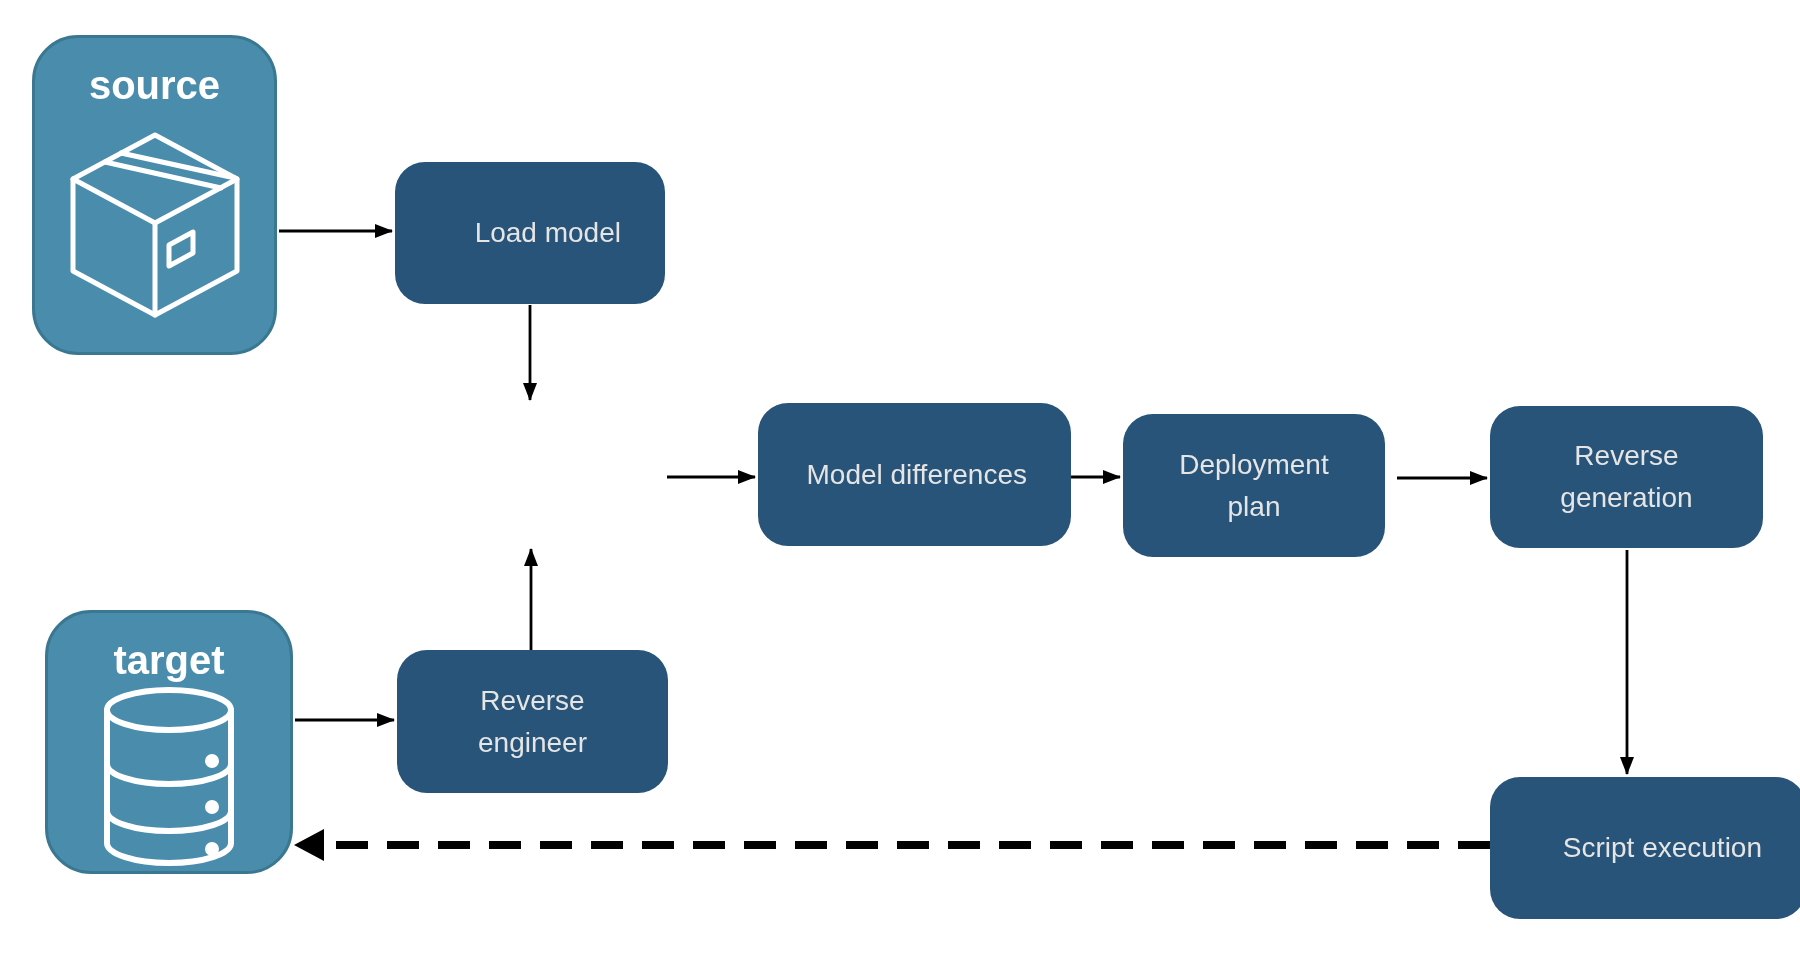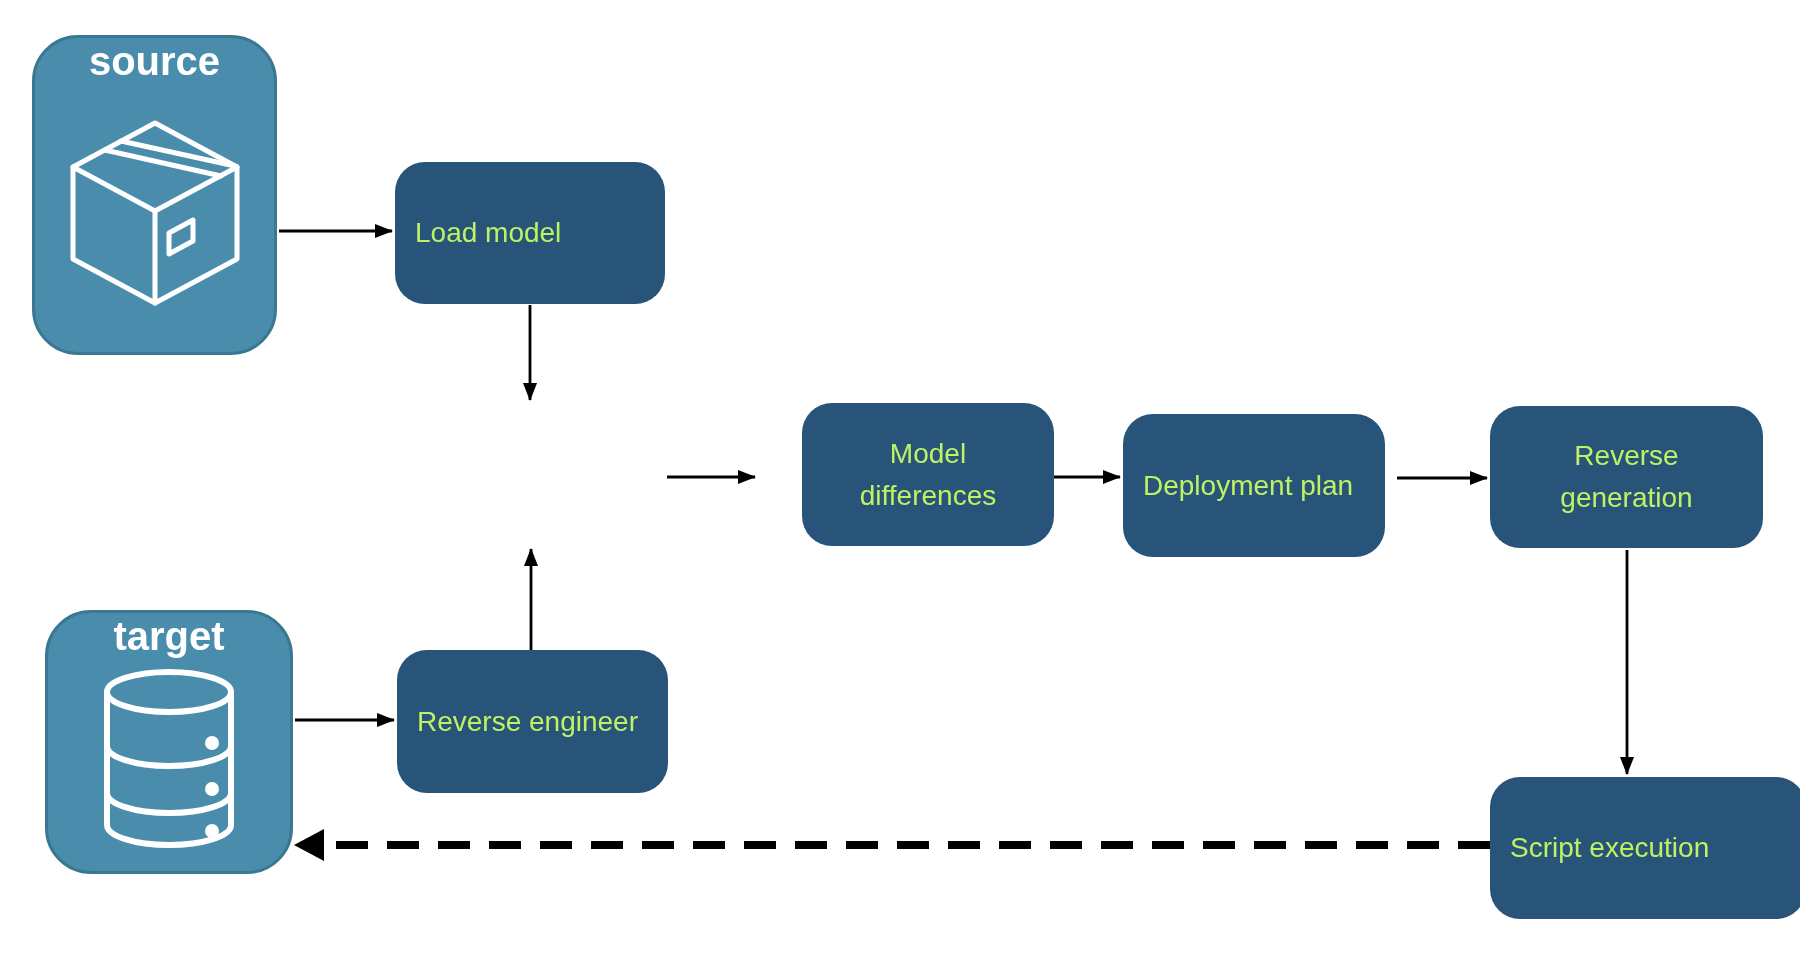--- a/index.html
+++ b/index.html
@@ -18,43 +18,44 @@
     width: 1800px; height: 959px;
     pointer-events: none;
   }
   
   .node {
     position: absolute;
     background: #275478;
     border-radius: 30px;
     display: flex;
     align-items: center;
-    justify-content: flex-start;
+    justify-content: flex-end;
     text-align: center;
-    color: #bef264;
+    color: #e5e5e5;
     font-size: 28px;
     line-height: 42px;
-    padding: 0 20px;
+    padding: 0 44px;
   }
   #n-load-model        { left: 395px;  top: 162px; width: 270px; height: 142px; }
   #n-model-comparison  { left: 393px;  top: 403px; width: 272px; height: 143px; }
-  #n-model-differences { left: 758px;  top: 403px; width: 252px; height: 143px; margin-left: 44px; }
+  #n-model-differences { left: 758px;  top: 403px; width: 313px; height: 143px; }
   #n-deployment-plan   { left: 1123px; top: 414px; width: 262px; height: 143px; }
   #n-script-generation { left: 1490px; top: 406px; width: 273px; height: 142px; }
   #n-reverse-engineer  { left: 397px;  top: 650px; width: 271px; height: 143px; }
   #n-script-execution  { left: 1490px; top: 777px; width: 316px; height: 142px; }
   
   .container {
     position: absolute;
     background: #4A8CAC;
     border: 3px solid #3A7790;
     border-radius: 46px;
     display: flex;
     flex-direction: column;
     align-items: center;
+    padding-top: 24px;
   }
   #c-source { left: 32px; top: 35px;  width: 245px; height: 320px; }
   #c-target { left: 45px; top: 610px; width: 248px; height: 264px; }
   .container-label {
     color: #ffffff;
     font-size: 40px;
     font-weight: 700;
     line-height: 46px;
   }
   .container-icon {

